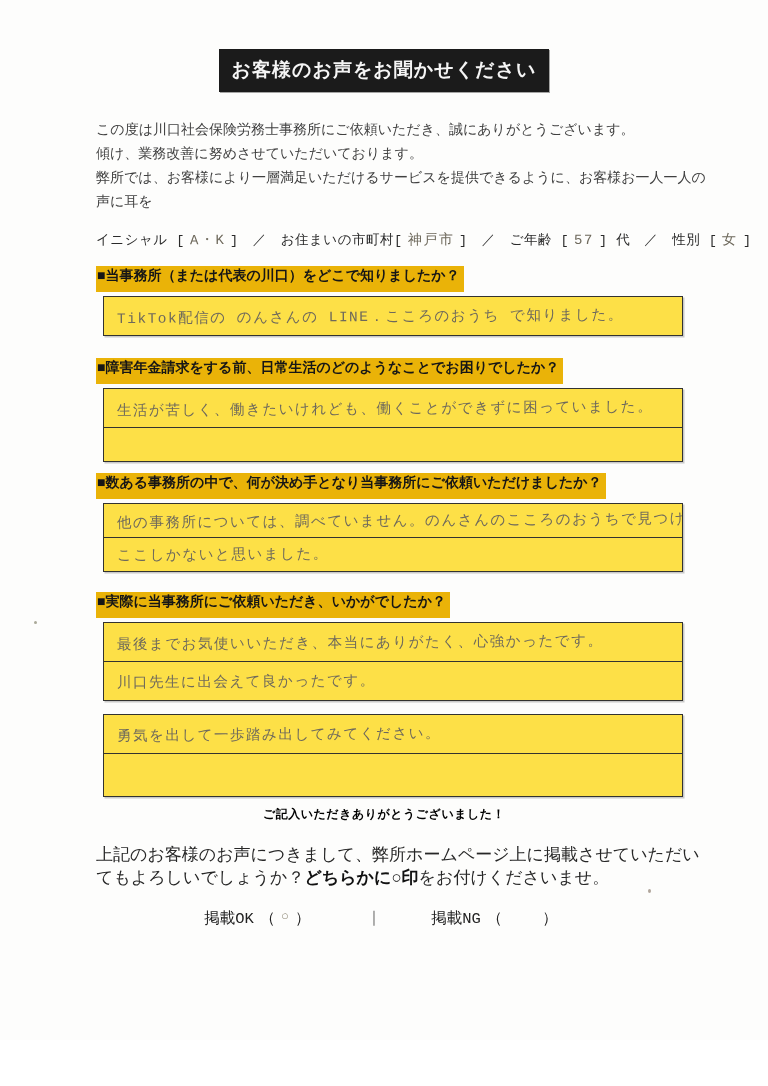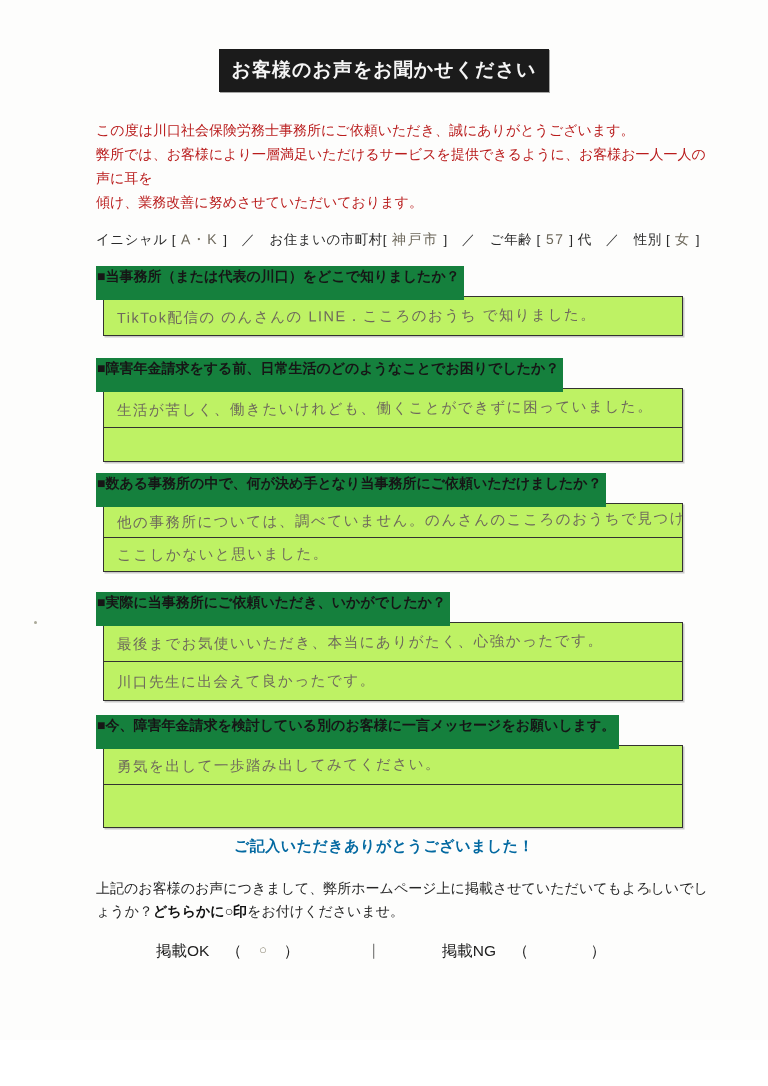--- a/index.html
+++ b/index.html
@@ -2,41 +2,41 @@
 <html><head>
 <meta charset="utf-8">
 <style>
   html, body { margin: 0; padding: 0; background: #ffffff; }
   .page {
     position: relative;
     width: 768px;
     height: 1040px;
     background: #fdfdfc;
     overflow: hidden;
-    font-family: Liberation Sans, sans-serif;
+    font-family: Liberation Mono, monospace;
     color: #2b2b2b;
   }
   
   .title-row { padding-top: 49px; text-align: center; }
   .title-bar {
     display: inline-block;
     background: #1b1b1b;
     color: #f5f5f5;
     font-size: 19px;
     font-weight: bold;
     letter-spacing: 1px;
     padding: 8px 13px 9px 13px;
     box-shadow: 1px 1px 0 rgba(0,0,0,.35);
   }
   
   .intro {
     margin: 26px 58px 0 96px;
     font-size: 14px;
     line-height: 24px;
-    color: #b91c1c;
+    color: #404040;
   }
   
   .profile {
     margin: 17px 0 0 96px;
     font-size: 13.5px;
     color: #2a2a2a;
     letter-spacing: .5px;
     white-space: nowrap;
   }
   
@@ -47,30 +47,30 @@
   .s4 { margin-top: 10px; }
   .s5 { margin-top: 19px; }
   .s6 { margin-top: 13px; }
   .hdr {
     font-size: 14px;
     font-weight: bold;
     line-height: 23px;
     color: #161616;
   }
   .hdr .hl {
-    background: #15803d;
-    padding: 2px 4px 16px 1px;
+    background: #eab308;
+    padding: 2px 4px 8px 1px;
     -webkit-box-decoration-break: clone;
     box-decoration-break: clone;
   }
   .box {
     margin: 8px 0 0 7px;
     width: 578px;
     border: 1.6px solid #333330;
-    background: #bef264;
+    background: #fde047;
     box-shadow: 1.5px 1.5px 0 rgba(70,70,70,.28);
   }
   .row {
     height: 38px;
     display: flex;
     align-items: center;
     padding-left: 13px;
     font-size: 15px;
     overflow: hidden;
   }
@@ -83,41 +83,40 @@
     letter-spacing: 1.5px;
     font-size: 14.5px;
     transform: rotate(-0.45deg);
     white-space: nowrap;
   }
   .profile .hw { display: inline-block; padding: 0 5px; font-size: 14px; }
   
   .closing {
     margin-top: 9px;
     text-align: center;
-    font-size: 15px;
+    font-size: 12px;
     font-weight: bold;
     letter-spacing: .5px;
-    color: #0369a1;
+    color: #000000;
   }
   .permission {
     margin: 21px 58px 12px 96px;
-    font-size: 14px;
+    font-size: 17px;
     line-height: 23px;
     color: #272727;
   }
   .permission .b { font-weight: bold; color: #111; }
   
   .publish {
     margin-top: 18px;
     display: flex;
     justify-content: center;
     align-items: flex-start;
     font-size: 15.5px;
     color: #222;
-    gap: 11px;
   }
   .publish .paren { margin: 0 6px; }
   .pub-mark {
     color: #948f7d;
     font-size: 13px;
     letter-spacing: 0;
     transform: translateY(1px) rotate(-6deg);
   }
   .pub-sep { margin: 0 50px; color: #555; font-size: 15px; }
   .ng-space { display: inline-block; width: 28px; }
@@ -143,22 +142,22 @@
 <body>
 
 <div class="page">
 
   <div class="title-row">
     <span class="title-bar">お客様のお声をお聞かせください</span>
   </div>
 
   <div class="intro">
     <div>この度は川口社会保険労務士事務所にご依頼いただき、誠にありがとうございます。</div>
+    <div>傾け、業務改善に努めさせていただいております。</div>
     <div>弊所では、お客様により一層満足いただけるサービスを提供できるように、お客様お一人一人の声に耳を</div>
-    <div>傾け、業務改善に努めさせていただいております。</div>
   </div>
 
   <div class="profile">
     <span>イニシャル [</span><span class="hw">A・K</span><span>]　／　お住まいの市町村[</span><span class="hw">神戸市</span><span>]　／　ご年齢 [</span><span class="hw">57</span><span>] 代　／　性別 [</span><span class="hw">女</span><span>]</span>
   </div>
 
   <div class="sec s1">
     <div class="hdr"><span class="hl">■当事務所（または代表の川口）をどこで知りましたか？</span></div>
     <div class="box">
       <div class="row">
@@ -198,21 +197,20 @@
       <div class="row">
           <span class="hw">最後までお気使いいただき、本当にありがたく、心強かったです。</span>
         </div>
       <div class="row">
           <span class="hw">川口先生に出会えて良かったです。</span>
         </div>
     </div>
   </div>
 
   <div class="sec s6">
-    <div class="hdr"><span class="hl">■今、障害年金請求を検討している別のお客様に一言メッセージをお願いします。</span></div>
     <div class="box">
       <div class="row">
           <span class="hw">勇気を出して一歩踏み出してみてください。</span>
         </div>
       <div class="row rlg">
           <span class="hw"></span>
         </div>
     </div>
   </div>
 

